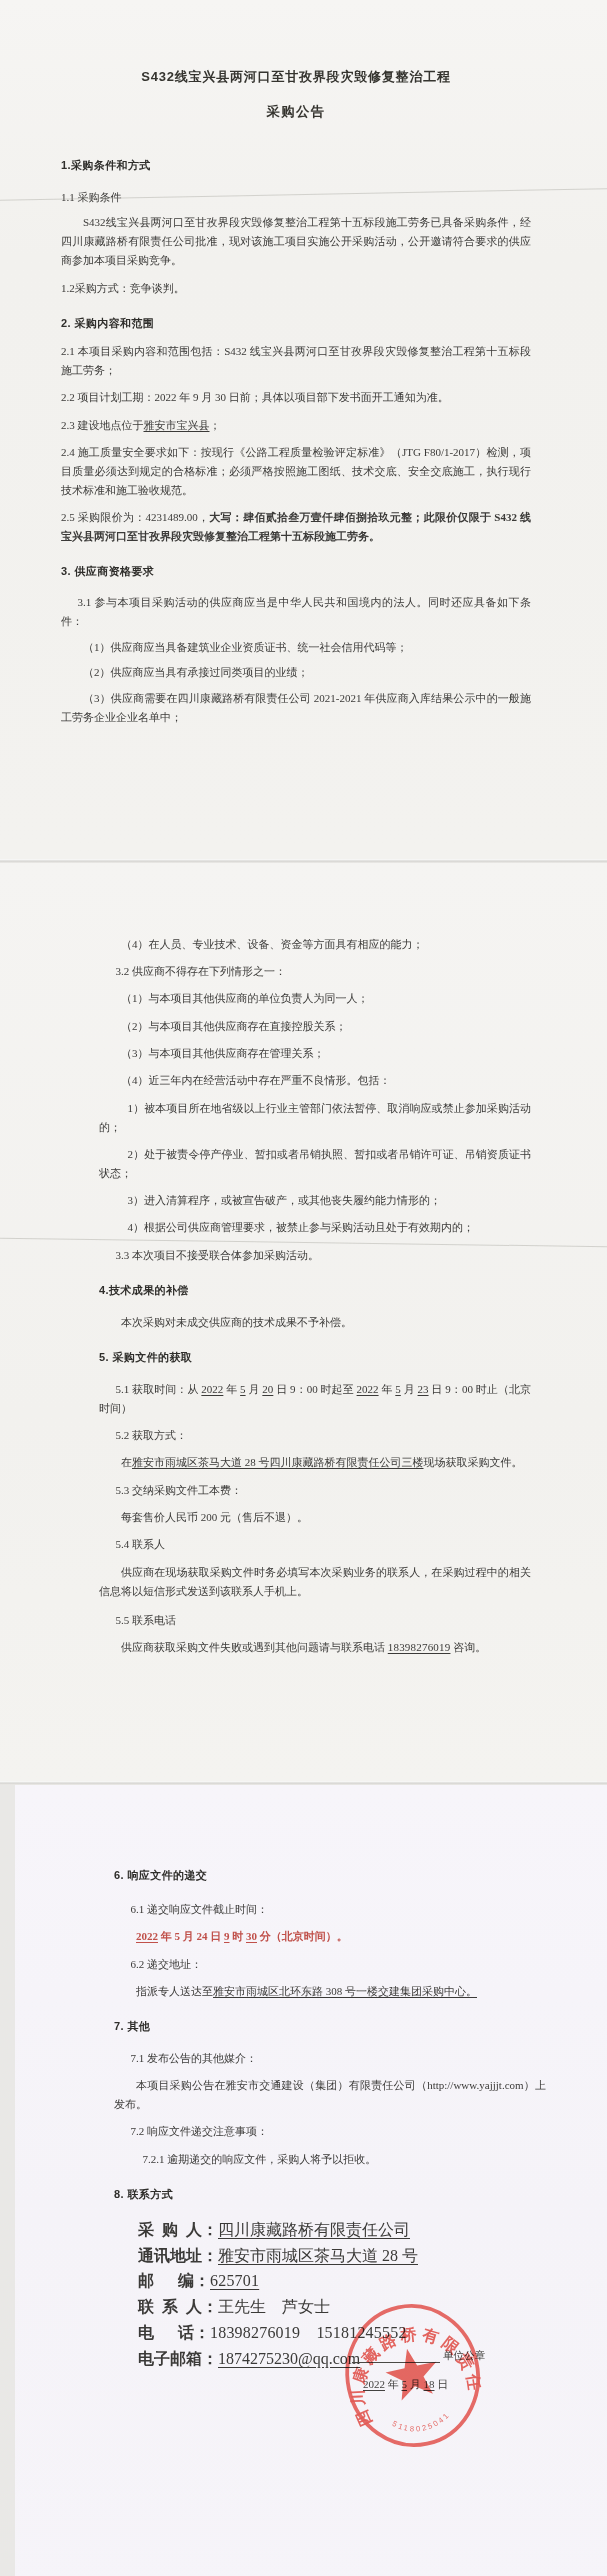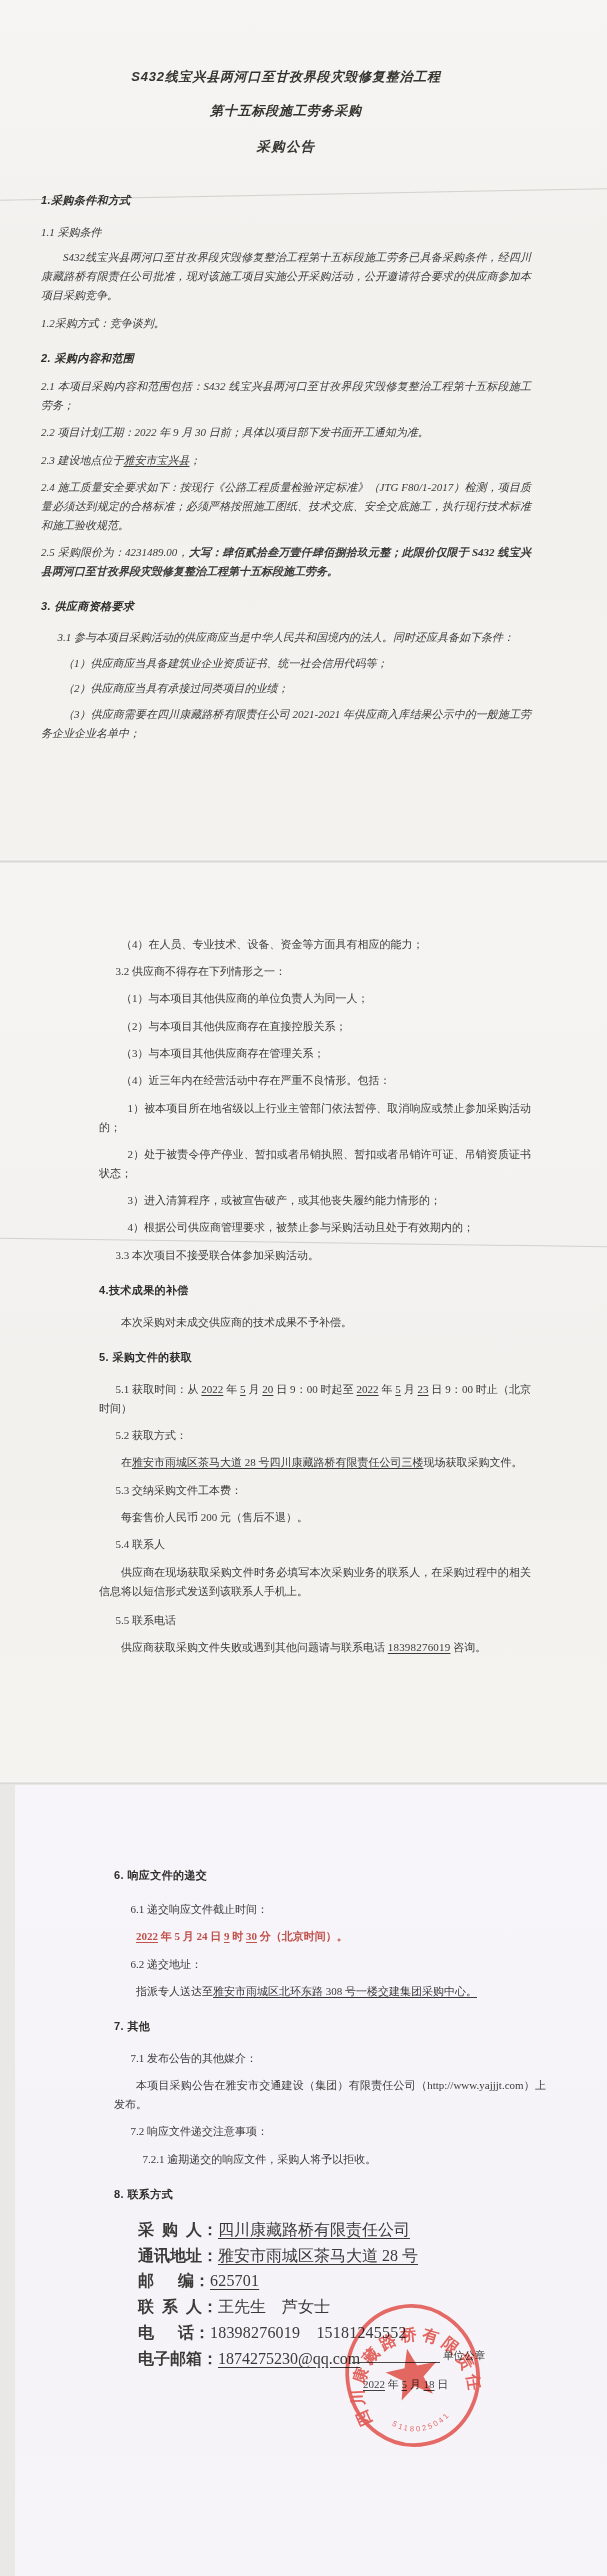--- a/index.html
+++ b/index.html
@@ -4,21 +4,21 @@
 <style>
   html,body{margin:0;padding:0;}
   body{
     width:607px;
     background:#e9e8e6;
     font-family:"Liberation Serif","DejaVu Serif",serif;
     color:#3b3a38;
     -webkit-font-smoothing:antialiased;
   }
   .page{position:relative;width:607px;overflow:hidden;box-sizing:border-box;}
-  .page-1{height:859px;background:linear-gradient(180deg,#f6f5f3 0%,#f2f1ee 30%,#f3f2ef 100%);padding:67px 76px 0 41px;font-style:italic;}
+  .page-1{height:859px;background:linear-gradient(180deg,#f6f5f3 0%,#f2f1ee 30%,#f3f2ef 100%);padding:67px 76px 0 61px;}
   .page-2{height:918px;background:linear-gradient(180deg,#f5f4f2 0%,#f2f1ee 60%,#f4f3f0 100%);padding:72px 76px 0 99px;}
   .page-3{height:852px;background:linear-gradient(180deg,#f7f5fa 0%,#f5f3f8 50%,#f6f4f9 100%);padding:67px 76px 0 99px;margin-left:15px;}
   .page-gap{height:3.8px;background:linear-gradient(180deg,#ffffff 0%,#d7d6d3 55%,#edebe8 100%);}
   .crease{position:absolute;height:0.8px;background:rgba(150,148,140,.35);pointer-events:none;}
 
   .doc-title{font-family:"Liberation Sans","DejaVu Sans",sans-serif;font-weight:bold;font-size:13px;text-align:center;letter-spacing:0.8px;color:#35342f;margin:0 0 13.7px 0;line-height:20px;}
   .doc-subtitle{font-family:"Liberation Sans","DejaVu Sans",sans-serif;font-weight:bold;font-size:13px;text-align:center;letter-spacing:0.8px;color:#35342f;margin:0 0 15px 0;line-height:20px;}
   .doc-notice{font-family:"Liberation Sans","DejaVu Sans",sans-serif;font-weight:bold;font-size:13.3px;text-align:center;letter-spacing:1.5px;color:#35342f;margin:0;line-height:21px;}
 
   .sec-h{font-family:"Liberation Sans","DejaVu Sans",sans-serif;font-weight:bold;font-size:11px;color:#2f2e2b;line-height:21px;margin:15px 0 7.6px 0;letter-spacing:0.4px;}
@@ -41,21 +41,20 @@
   .seal-caption{position:absolute;left:337px;top:564px;font-size:10.6px;color:#3f3e3a;z-index:3;display:flex;align-items:flex-end;}
   .seal-caption .blank-line{display:inline-block;width:88px;border-bottom:1.1px solid #4a4945;margin-right:3px;height:11.4px;}
   .seal-date{position:absolute;left:348px;top:592px;font-size:11px;color:#434240;z-index:3;white-space:pre;}
 </style>
 </head>
 <body>
 
 <div class="page page-1">
   <div class="crease" style="left:-7.6px;top:194px;width:622px;transform:rotate(-1.1deg);"></div>
   <div class="doc-title">S432线宝兴县两河口至甘孜界段灾毁修复整治工程</div>
-  <div class="doc-subtitle">第十五标段施工劳务采购</div>
   <div class="doc-notice">采购公告</div>
 
   <div class="sec-h" style="margin-top:33px;">1.采购条件和方式</div>
   <div class="p" style="margin-top:12px;">1.1 采购条件</div>
   <div class="p ind2">S432线宝兴县两河口至甘孜界段灾毁修复整治工程第十五标段施工劳务已具备采购条件，经四川康藏路桥有限责任公司批准，现对该施工项目实施公开采购活动，公开邀请符合要求的供应商参加本项目采购竞争。</div>
   <div class="p" style="margin-top:9px;">1.2采购方式：竞争谈判。</div>
 
   <div class="sec-h">2. 采购内容和范围</div>
   <div class="p">2.1 本项目采购内容和范围包括：S432 线宝兴县两河口至甘孜界段灾毁修复整治工程第十五标段施工劳务；</div>
   <div class="p pm">2.2 项目计划工期：2022 年 9 月 30 日前；具体以项目部下发书面开工通知为准。</div>

